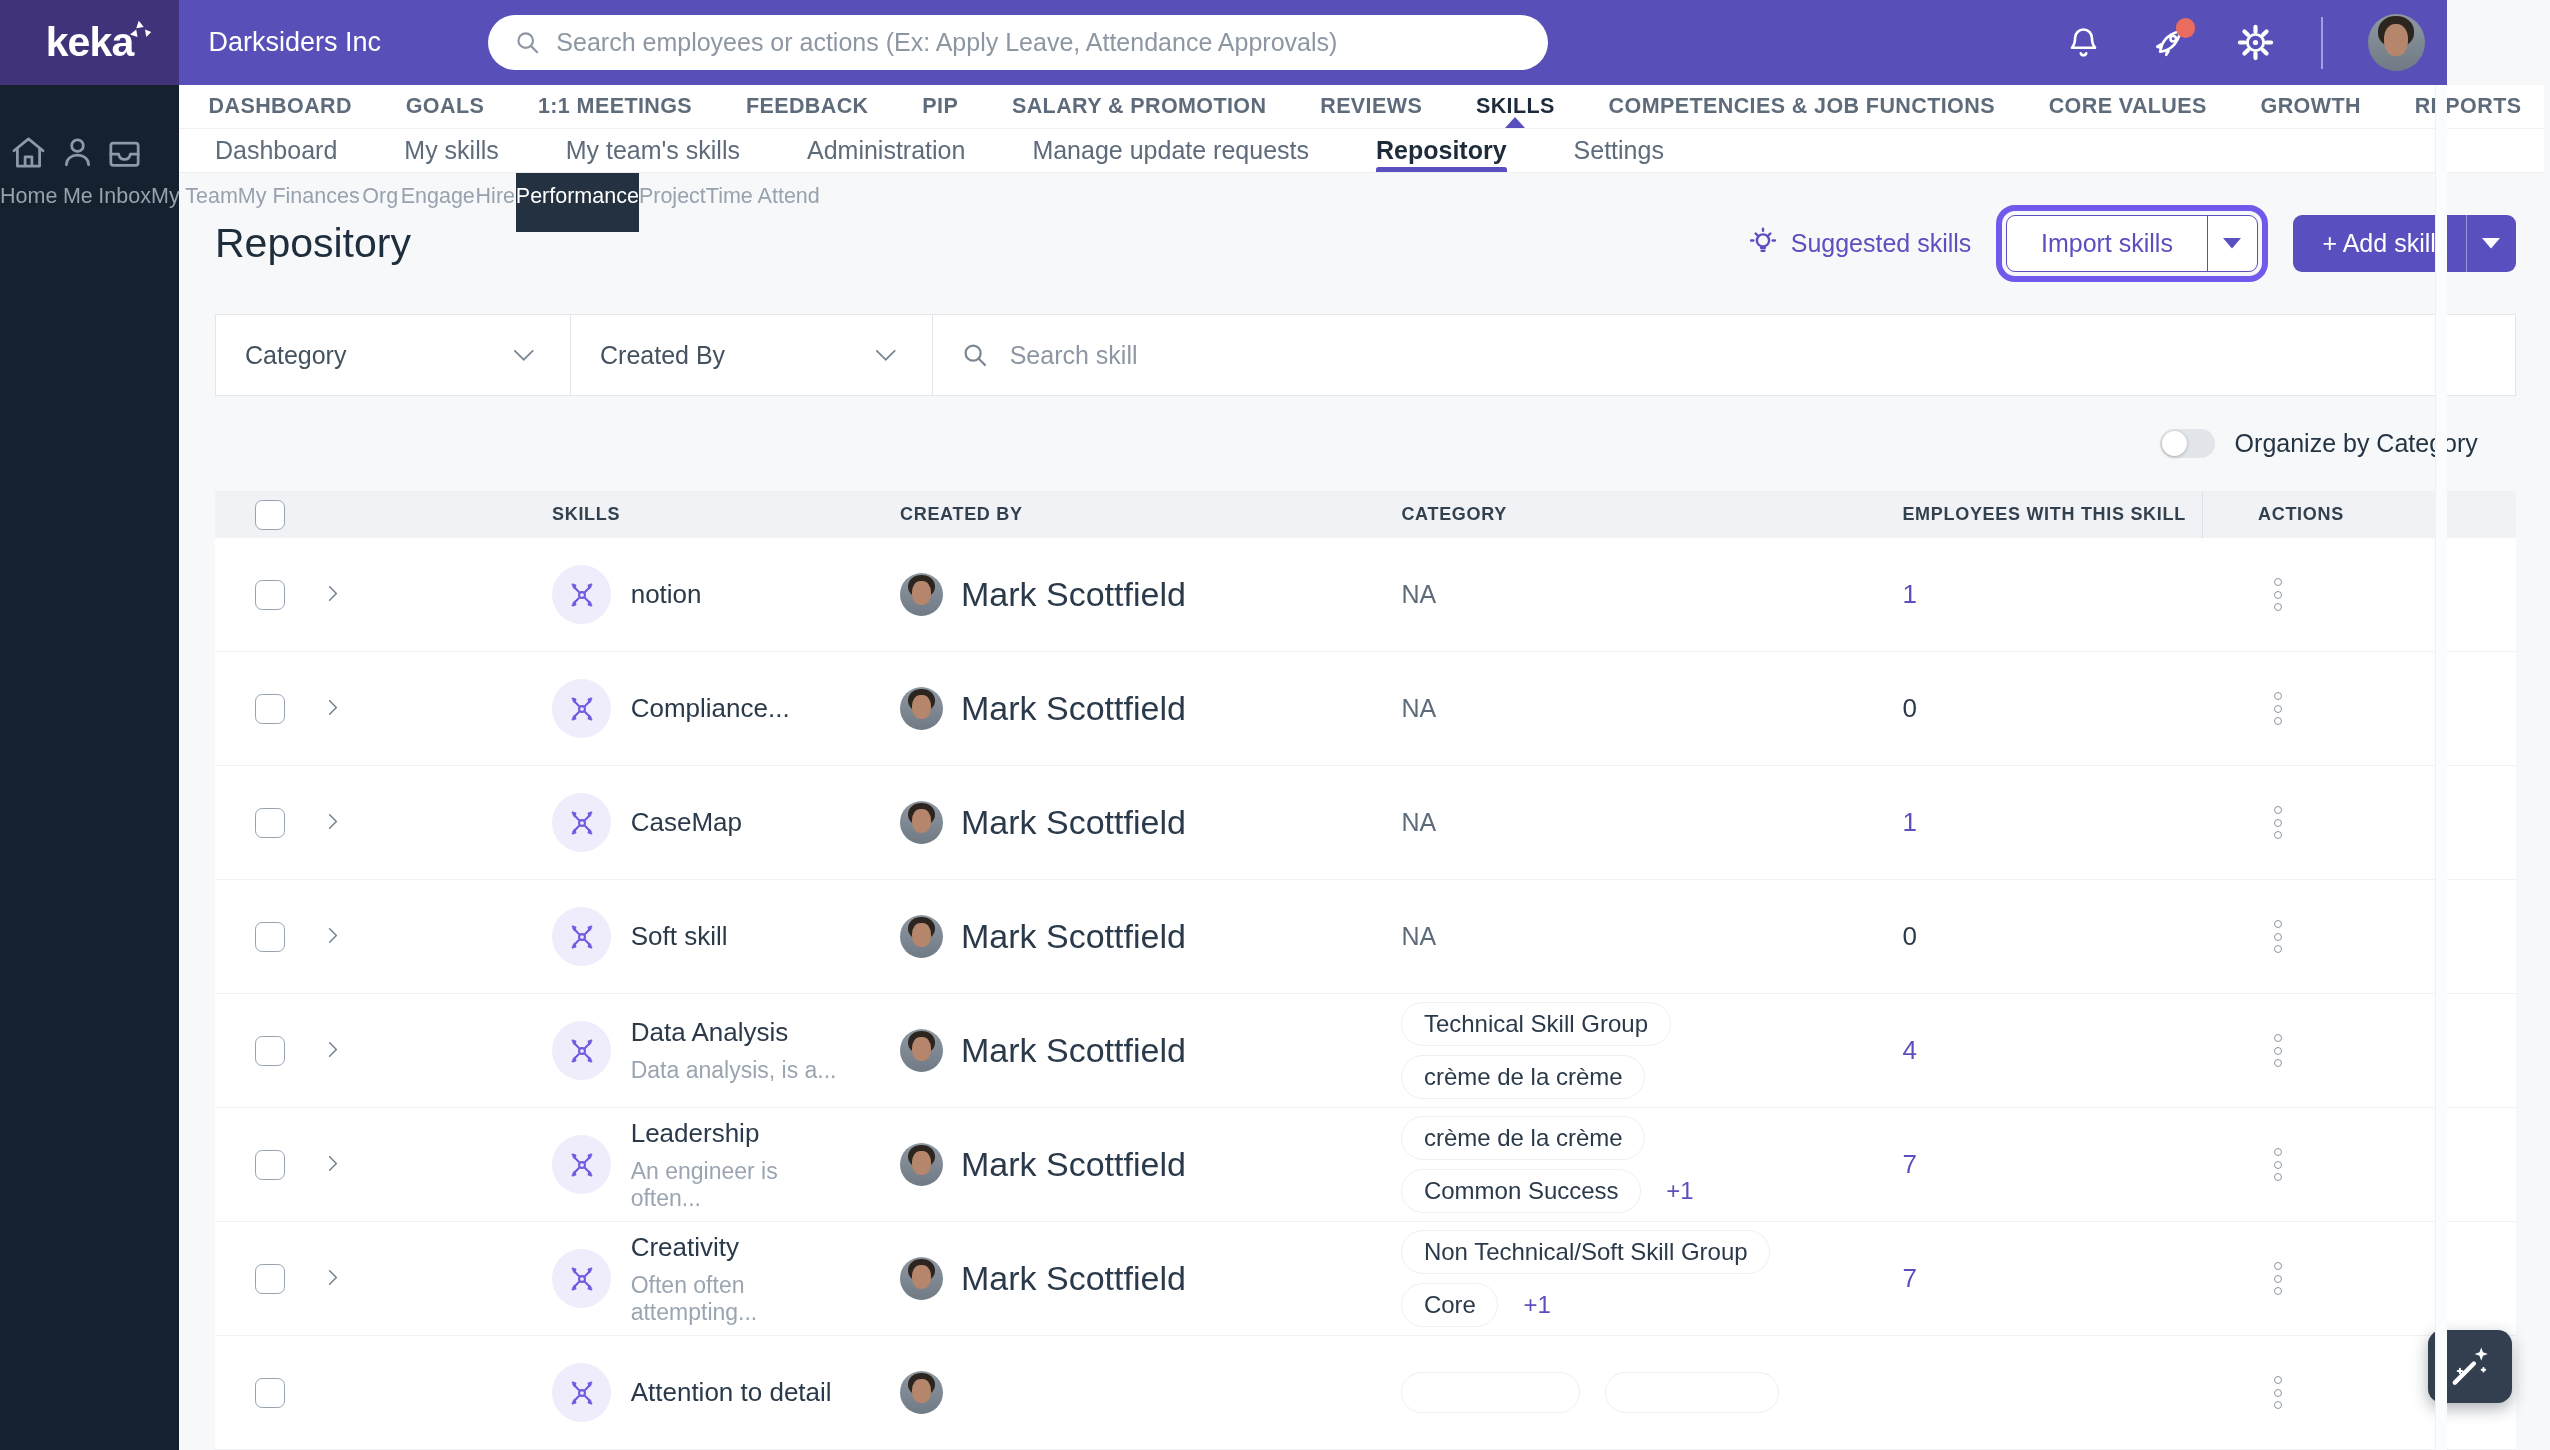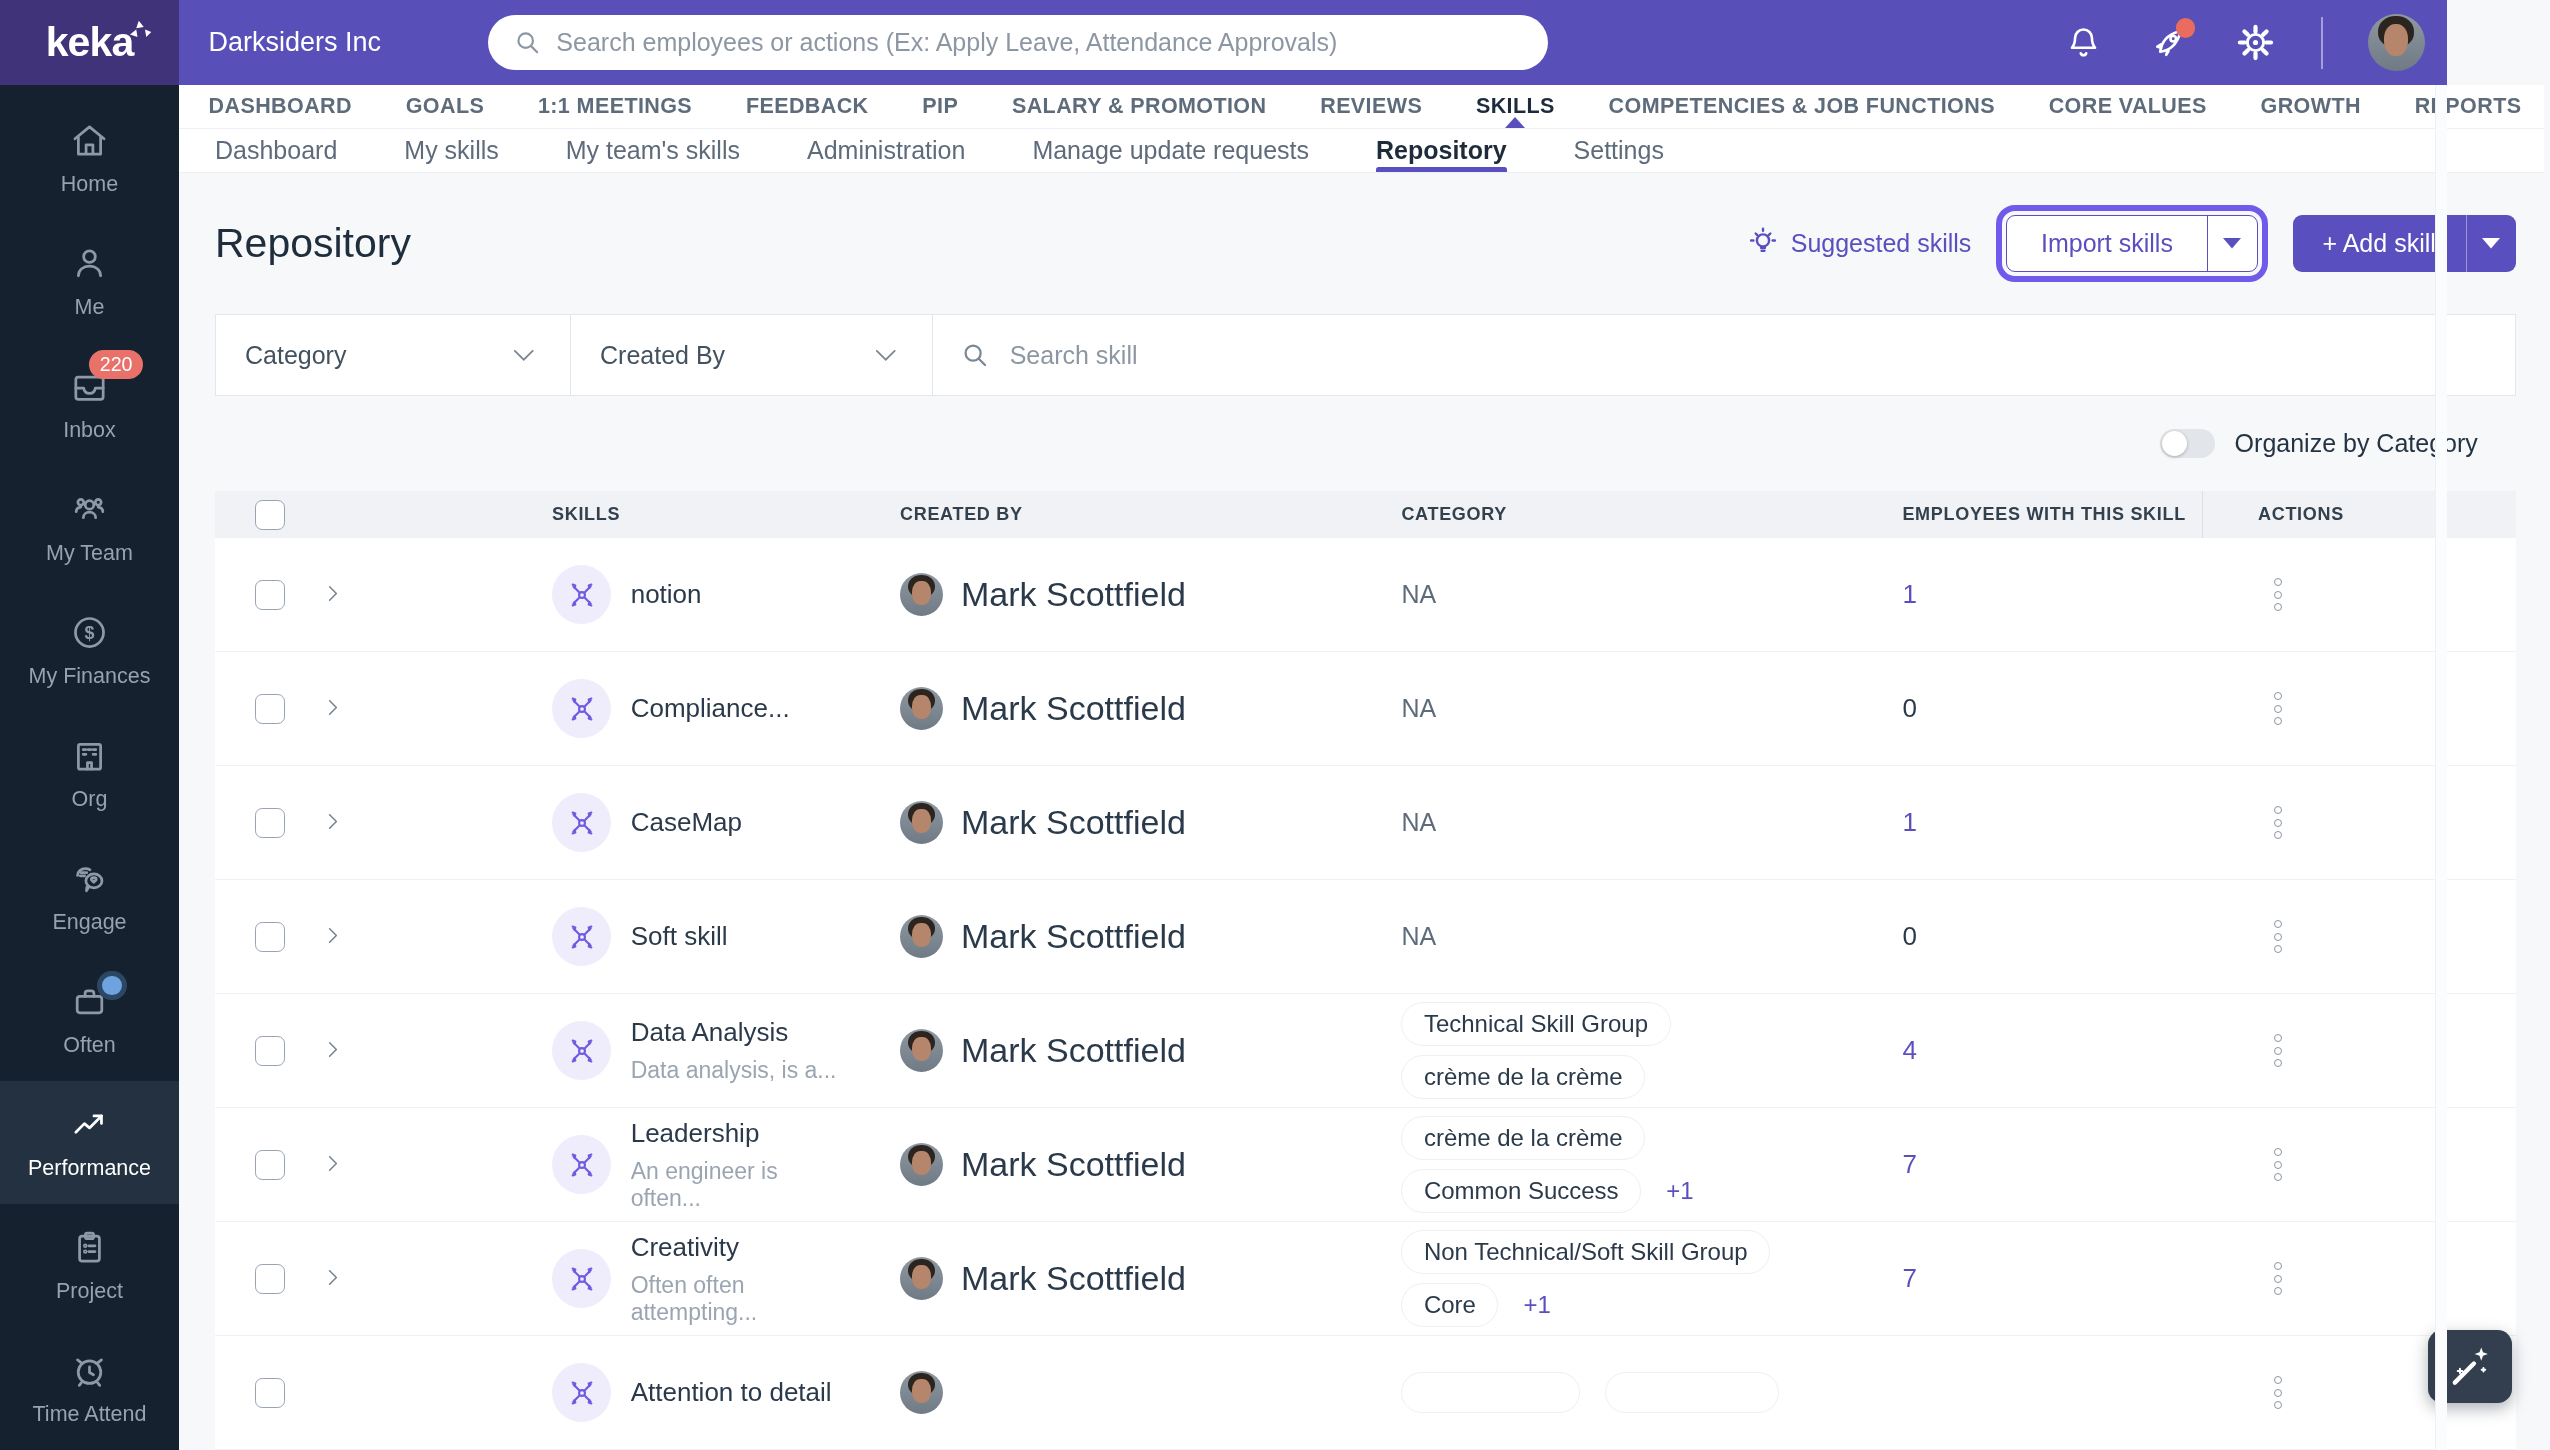--- a/index.html
+++ b/index.html
@@ -17,21 +17,21 @@
   .search-pill input { border:none; outline:none; flex:1; font-size:25px; color:#44525f; font-family:Liberation Sans, sans-serif; background:transparent; }
   .search-pill input::placeholder { color:#8d97a3; }
   .top-icons { margin-left:auto; display:flex; align-items:center; gap:45px; padding-right:22.4px; color:#fff; }
   .tico { position:relative; width:41px; height:41px; display:flex; align-items:center; justify-content:center; }
   .tico svg { width:39px; height:39px; }
   .red-dot { position:absolute; top:-3.6px; right:-5.4px; width:19.7px; height:19.7px; border-radius:50%; background:#e96c5f; }
   .top-divider { width:1.8px; height:52px; background:rgba(255,255,255,.45); }
 
   
   .shell { display:flex; height:1365px; }
-  .sidebar { width:179px; background:#15212f; flex:0 0 auto; display:flex; flex-direction:column; padding-top:12px; }
+  .sidebar { width:179px; background:#15212f; flex:0 0 auto; display:flex; flex-direction:row; padding-top:24px; }
   .side-item { height:123px; display:flex; flex-direction:column; align-items:center; justify-content:center; gap:10.7px; color:#97a2ae; cursor:pointer; position:relative; }
   .side-item svg { width:41px; height:41px; color:#8d99a6; }
   .side-item .lbl { font-size:21.5px; white-space:nowrap; }
   .side-item.active { background:#243141; color:#fff; }
   .side-item.active svg { color:#fff; }
   .side-badge { position:absolute; top:7.2px; left:89px; background:#e8716a; color:#fff; font-size:19.7px; border-radius:16px; padding:2.7px 10.7px; }
   .side-dot { position:absolute; top:12.5px; left:97px; width:19.7px; height:19.7px; border-radius:50%; background:#6fa3e0; border:5.4px solid #2c4764; box-sizing:content-box; }
 
   .main { flex:1; display:flex; flex-direction:column; position:relative; }
 
@@ -227,21 +227,21 @@
             <path d="M11.6 16.8l-1.4 2.4.3-2.3"></path>
             <path d="M13.2 12.9c-.5-.9.4-1.8 1.3-1.3.9-.5 1.8.4 1.3 1.3l-1.3 1.3z"></path>
           </svg>
           <span class="lbl">Engage</span>
         </div>
         <div class="side-item">
           <svg viewBox="0 0 24 24" fill="none" stroke="currentColor" stroke-width="1.6" stroke-linecap="round" stroke-linejoin="round">
             <rect x="4.8" y="9" width="14.4" height="9.6" rx="1.6"></rect>
             <path d="M9.4 9V7.4A1.6 1.6 0 0 1 11 5.8h2a1.6 1.6 0 0 1 1.6 1.6V9"></path>
           </svg>
-          <span class="lbl">Often</span>
+          <span class="lbl">Hire</span>
           <span class="side-dot"></span>
         </div>
         <div class="side-item active">
           <svg viewBox="0 0 24 24" fill="none" stroke="currentColor" stroke-width="1.6" stroke-linecap="round" stroke-linejoin="round">
             <path d="M4 16.5l5-5 3 2.5 7-7"></path>
             <path d="M14.6 7h4.4v4.4"></path>
           </svg>
           <span class="lbl">Performance</span>
         </div>
         <div class="side-item">

